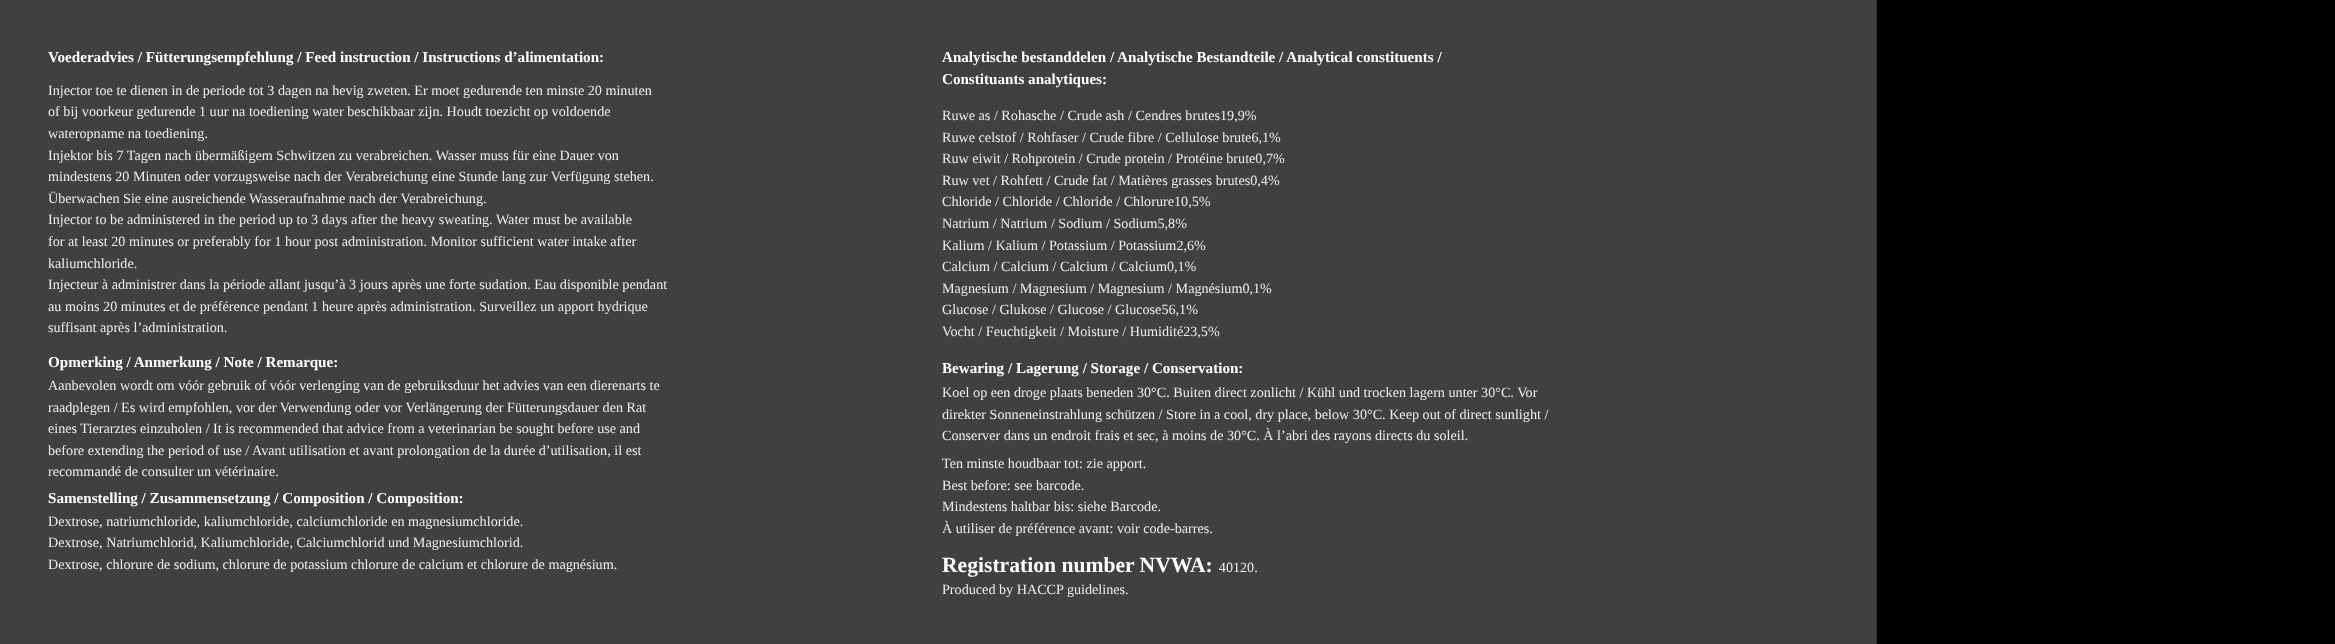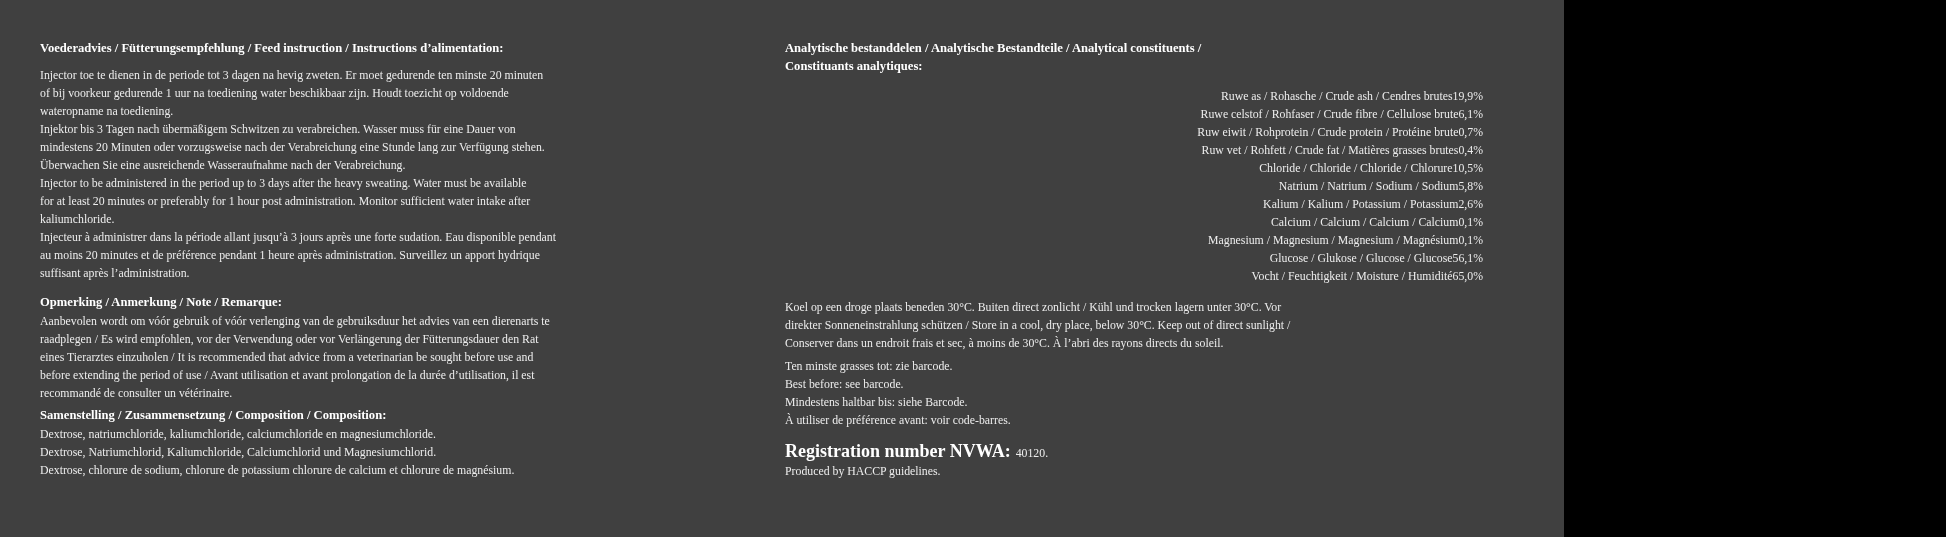--- a/index.html
+++ b/index.html
@@ -28,21 +28,21 @@
     margin: 0;
     white-space: nowrap;
   }
   .line { white-space: nowrap; }
   .sec-feed .heading { margin-bottom: 9px; }
   .sec-note { margin-top: 11px; }
   .sec-note .heading { margin-bottom: 1px; margin-top: 11px; }
   .sec-comp { margin-top: 4px; }
   .sec-comp .heading { margin-bottom: 1px; }
   .sec-analytical .heading2 { margin-bottom: 12px; }
-  .row { display: flex; justify-content: flex-end; white-space: nowrap; }
+  .row { display: flex; justify-content: flex-start; white-space: nowrap; }
   .row-value { text-align: right; }
   .sec-storage { margin-top: 13px; }
   .sec-storage .heading { margin-bottom: 2px; }
   .sec-bestbefore { margin-top: 5px; }
   .sec-registration { margin-top: 13px; }
   .reg-label { color: #ffffff; font-weight: 700; font-size: 18px; }
   .reg-value { margin-left: 5px; }
   .flourish-svg {
     position: absolute;
     top: 0; left: 0;
@@ -66,21 +66,21 @@
 
   <div class="col col-left">
 
     <div class="sec sec-feed">
       <div class="heading">Voederadvies / Fütterungsempfehlung / Feed instruction / Instructions d’alimentation:</div>
       <div>
 
       <div class="line">Injector toe te dienen in de periode tot 3 dagen na hevig zweten. Er moet gedurende ten minste 20 minuten</div>
           <div class="line">of bij voorkeur gedurende 1 uur na toediening water beschikbaar zijn. Houdt toezicht op voldoende</div>
           <div class="line">wateropname na toediening.</div>
-          <div class="line">Injektor bis 3 Tagen nach übermäßigem Schwitzen zu verabreichen. Wasser muss für eine Dauer von</div>
+          <div class="line">Injektor bis 7 Tagen nach übermäßigem Schwitzen zu verabreichen. Wasser muss für eine Dauer von</div>
           <div class="line">mindestens 20 Minuten oder vorzugsweise nach der Verabreichung eine Stunde lang zur Verfügung stehen.</div>
           <div class="line">Überwachen Sie eine ausreichende Wasseraufnahme nach der Verabreichung.</div>
           <div class="line">Injector to be administered in the period up to 3 days after the heavy sweating. Water must be available</div>
           <div class="line">for at least 20 minutes or preferably for 1 hour post administration. Monitor sufficient water intake after</div>
           <div class="line">kaliumchloride.</div>
           <div class="line">Injecteur à administrer dans la période allant jusqu’à 3 jours après une forte sudation. Eau disponible pendant</div>
           <div class="line">au moins 20 minutes et de préférence pendant 1 heure après administration. Surveillez un apport hydrique</div>
           <div class="line">suffisant après l’administration.</div>
         </div>
     </div>
@@ -161,37 +161,38 @@
             <span class="row-value">0,1%</span>
           </div>
 
           <div class="row">
             <span class="row-label">Glucose / Glukose / Glucose / Glucose</span>
             <span class="row-value">56,1%</span>
           </div>
 
           <div class="row">
             <span class="row-label">Vocht / Feuchtigkeit / Moisture / Humidité</span>
-            <span class="row-value">65,0%</span>
+            <span class="row-value">23,5%</span>
           </div>
         </div>
     </div>
 
     <div class="sec sec-storage">
+      <div class="heading">Bewaring / Lagerung / Storage / Conservation:</div>
       <div>
 
       <div class="line">Koel op een droge plaats beneden 30°C. Buiten direct zonlicht / Kühl und trocken lagern unter 30°C. Vor</div>
           <div class="line">direkter Sonneneinstrahlung schützen / Store in a cool, dry place, below 30°C. Keep out of direct sunlight /</div>
           <div class="line">Conserver dans un endroit frais et sec, à moins de 30°C. À l’abri des rayons directs du soleil.</div>
         </div>
     </div>
 
     <div class="sec sec-bestbefore">
 
-    <div class="line">Ten minste grasses tot: zie barcode.</div>
+    <div class="line">Ten minste houdbaar tot: zie apport.</div>
         <div class="line">Best before: see barcode.</div>
         <div class="line">Mindestens haltbar bis: siehe Barcode.</div>
         <div class="line">À utiliser de préférence avant: voir code-barres.</div>
       </div>
 
     <div class="sec sec-registration">
       <div class="line">
         <span class="reg-label">Registration number NVWA:</span><span class="reg-value">40120.</span>
       </div>
       <div class="line">Produced by HACCP guidelines.</div>

